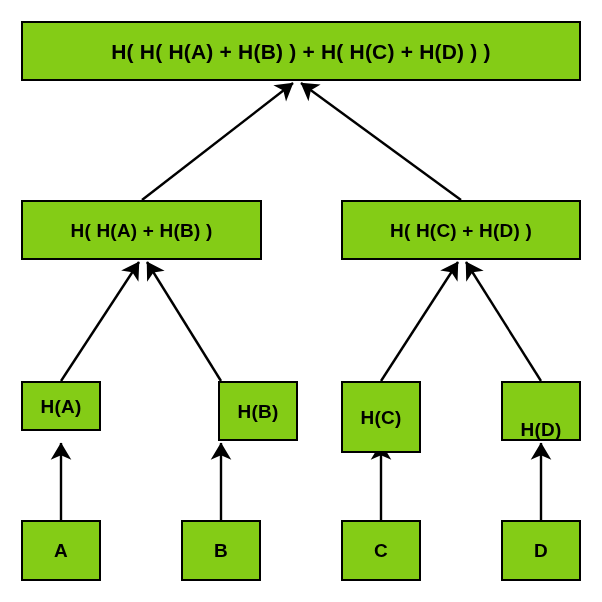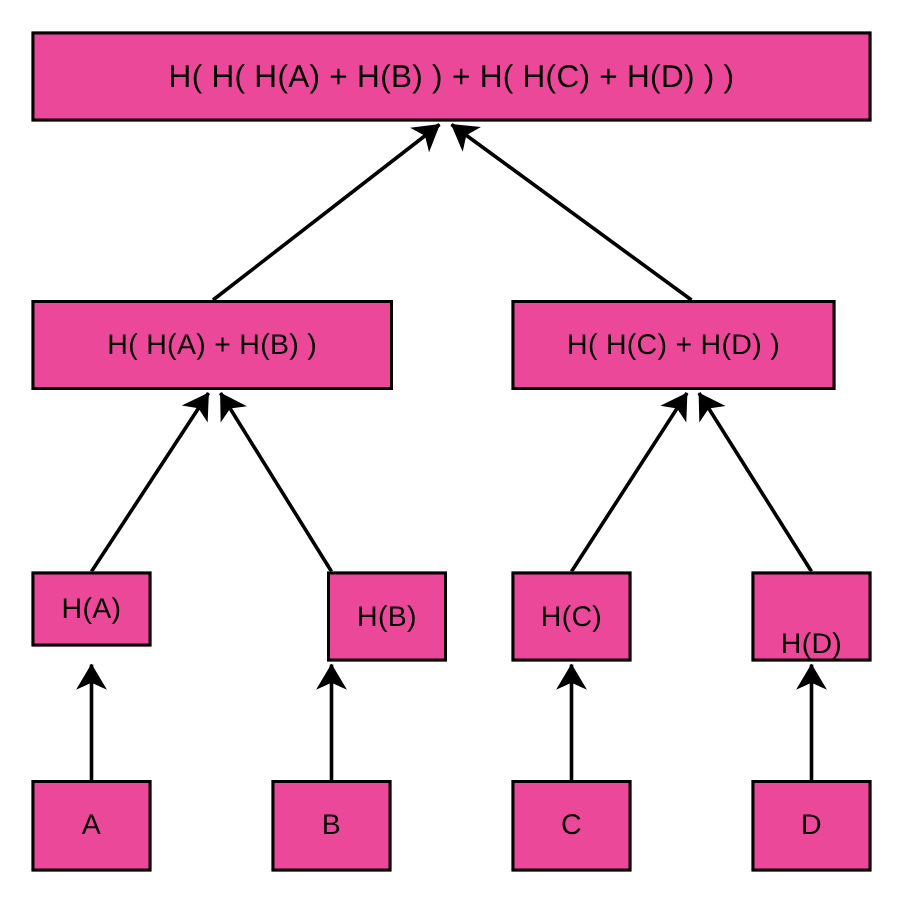--- a/index.html
+++ b/index.html
@@ -21,27 +21,28 @@
     left: 0;
     top: 0;
     width: 602px;
     height: 602px;
     pointer-events: none;
   }
   .node {
     position: absolute;
     box-sizing: border-box;
     border: 2px solid #000000;
-    background: #ec4899;
+    background: #84cc16;
     display: flex;
     align-items: center;
     justify-content: center;
     color: #000000;
     white-space: nowrap;
     line-height: 1;
+    font-weight: bold;
   }
   .node-label {
     display: block;
     color: #000000;
   }
   .root-node   { font-size: 21px; letter-spacing: 0.2px; }
   .branch-node { font-size: 19px; letter-spacing: 0.2px; }
   .hash-node   { font-size: 19px; letter-spacing: 0.2px; }
   .data-node   { font-size: 19px; letter-spacing: 0.2px; }
 </style>
@@ -70,31 +71,31 @@
       </g>
   </svg>
 
   <div class="node root-node" style="left: 21px; top: 21px; width: 560px; height: 60px;">
     <span class="node-label">H( H( H(A) + H(B) ) + H( H(C) + H(D) ) )</span>
   </div>
 
   <div class="node branch-node" style="left: 21px; top: 200px; width: 241px; height: 60px;">
     <span class="node-label">H( H(A) + H(B) )</span>
   </div>
-  <div class="node branch-node" style="left: 341px; top: 200px; width: 216px; height: 60px;">
+  <div class="node branch-node" style="left: 341px; top: 200px; width: 240px; height: 60px;">
     <span class="node-label">H( H(C) + H(D) )</span>
   </div>
 
   <div class="node hash-node" style="left: 21px; top: 381px; width: 80px; height: 50px;">
     <span class="node-label">H(A)</span>
   </div>
   <div class="node hash-node" style="left: 181px; top: 381px; width: 80px; height: 60px; margin-left: 37px;">
     <span class="node-label">H(B)</span>
   </div>
-  <div class="node hash-node" style="left: 341px; top: 381px; width: 80px; height: 60px;">
+  <div class="node hash-node" style="left: 341px; top: 381px; width: 80px; height: 72px;">
     <span class="node-label">H(C)</span>
   </div>
   <div class="node hash-node" style="left: 501px; top: 381px; width: 80px; height: 60px; align-items: flex-end;">
     <span class="node-label">H(D)</span>
   </div>
 
   <div class="node data-node" style="left: 21px; top: 520px; width: 80px; height: 61px;">
     <span class="node-label">A</span>
   </div>
   <div class="node data-node" style="left: 181px; top: 520px; width: 80px; height: 61px;">

